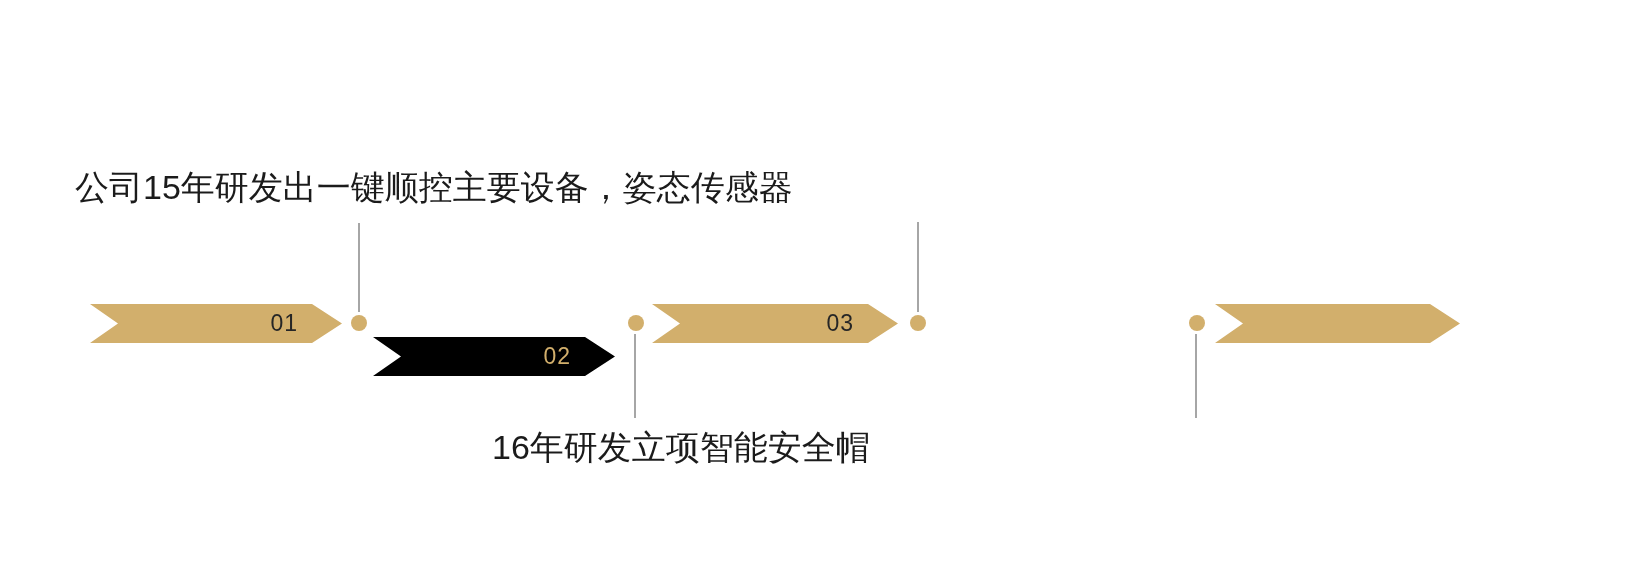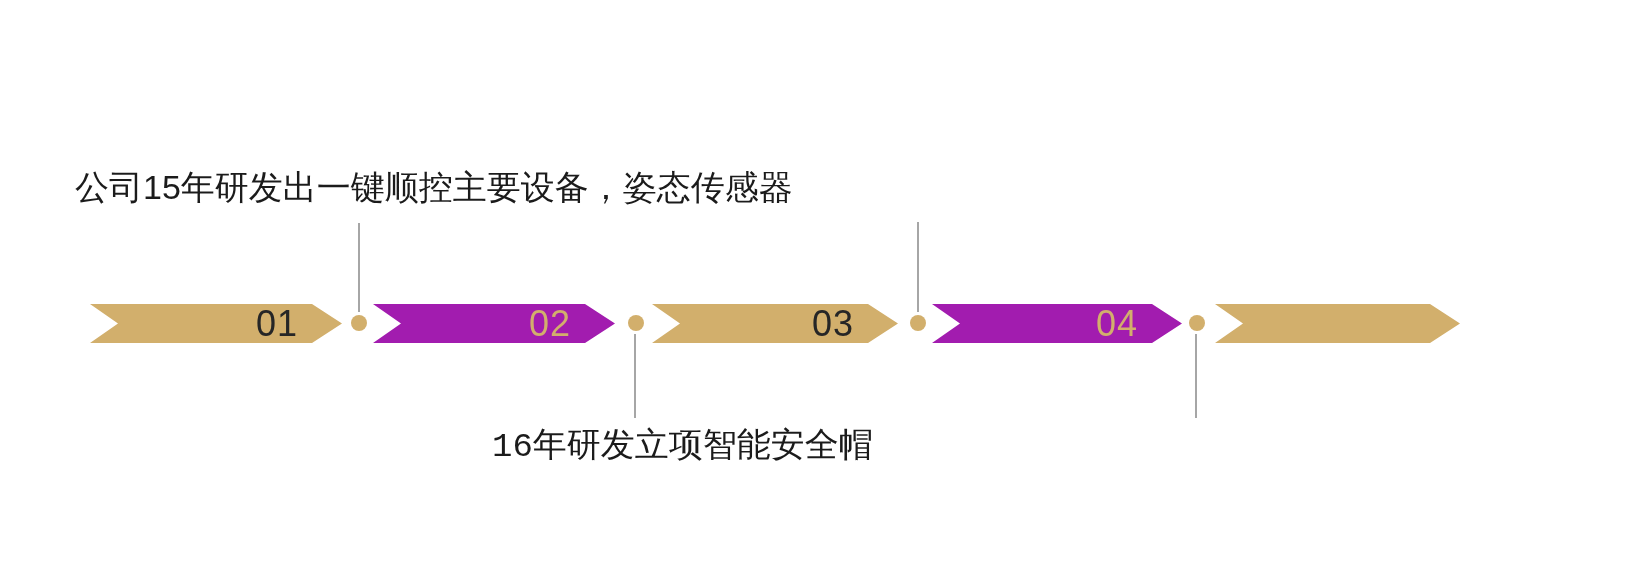--- a/index.html
+++ b/index.html
@@ -17,23 +17,23 @@
     position: absolute;
     top: 304px;
     height: 39px;
     clip-path: polygon(0 0, calc(100% - 30px) 0, 100% 50%, calc(100% - 30px) 100%, 0 100%, 28px 50%);
     display: flex;
     align-items: center;
     justify-content: flex-end;
     padding-right: 44px;
   }
   .arrow.gold { background: #d2af6c; }
-  .arrow.dark { background: #a21caf; }
+  .arrow.dark { background: #000000; margin-top: 33px; }
   .arrow .num {
-    font-size: 36px;
+    font-size: 23px;
     line-height: 39px;
     letter-spacing: 1px;
   }
   .arrow.gold .num { color: #262626; }
   .arrow.dark .num { color: #d2af6c; }
 
   .a1 { left: 90px;   width: 252px; }
   .a2 { left: 373px;  width: 242px; }
   .a3 { left: 652px;  width: 246px; text-align: center; }
   .a4 { left: 932px;  width: 250px; }
@@ -66,21 +66,21 @@
   
   .note {
     position: absolute;
     font-size: 34px;
     line-height: 34px;
     color: #1b1b1b;
     white-space: nowrap;
   }
   .t1 { left: 75px;   top: 170px; }
   .t2 { left: 648px;  top: 170px; }
-  .t3 { left: 492px;  top: 430px; font-family: Liberation Mono, monospace; }
+  .t3 { left: 492px;  top: 430px; }
   .t4 { left: 1021px; top: 428px; }
 </style>
 </head>
 <body>
 
 <div class="canvas">
 
   <div class="note t1">公司15年研发出一键顺控主要设备，姿态传感器</div>
 
   <div class="vline l-up-1"></div>
@@ -90,23 +90,20 @@
 
   <div class="arrow gold a1">
     <span class="num">01</span>
   </div>
   <div class="arrow dark a2">
     <span class="num">02</span>
   </div>
   <div class="arrow gold a3">
     <span class="num">03</span>
   </div>
-  <div class="arrow dark a4">
-    <span class="num">04</span>
-  </div>
   <div class="arrow gold a5">
     <span class="num"></span>
   </div>
 
   <div class="dot d1"></div>
   <div class="dot d2"></div>
   <div class="dot d3"></div>
   <div class="dot d4"></div>
 
   <div class="note t3">16年研发立项智能安全帽</div>

